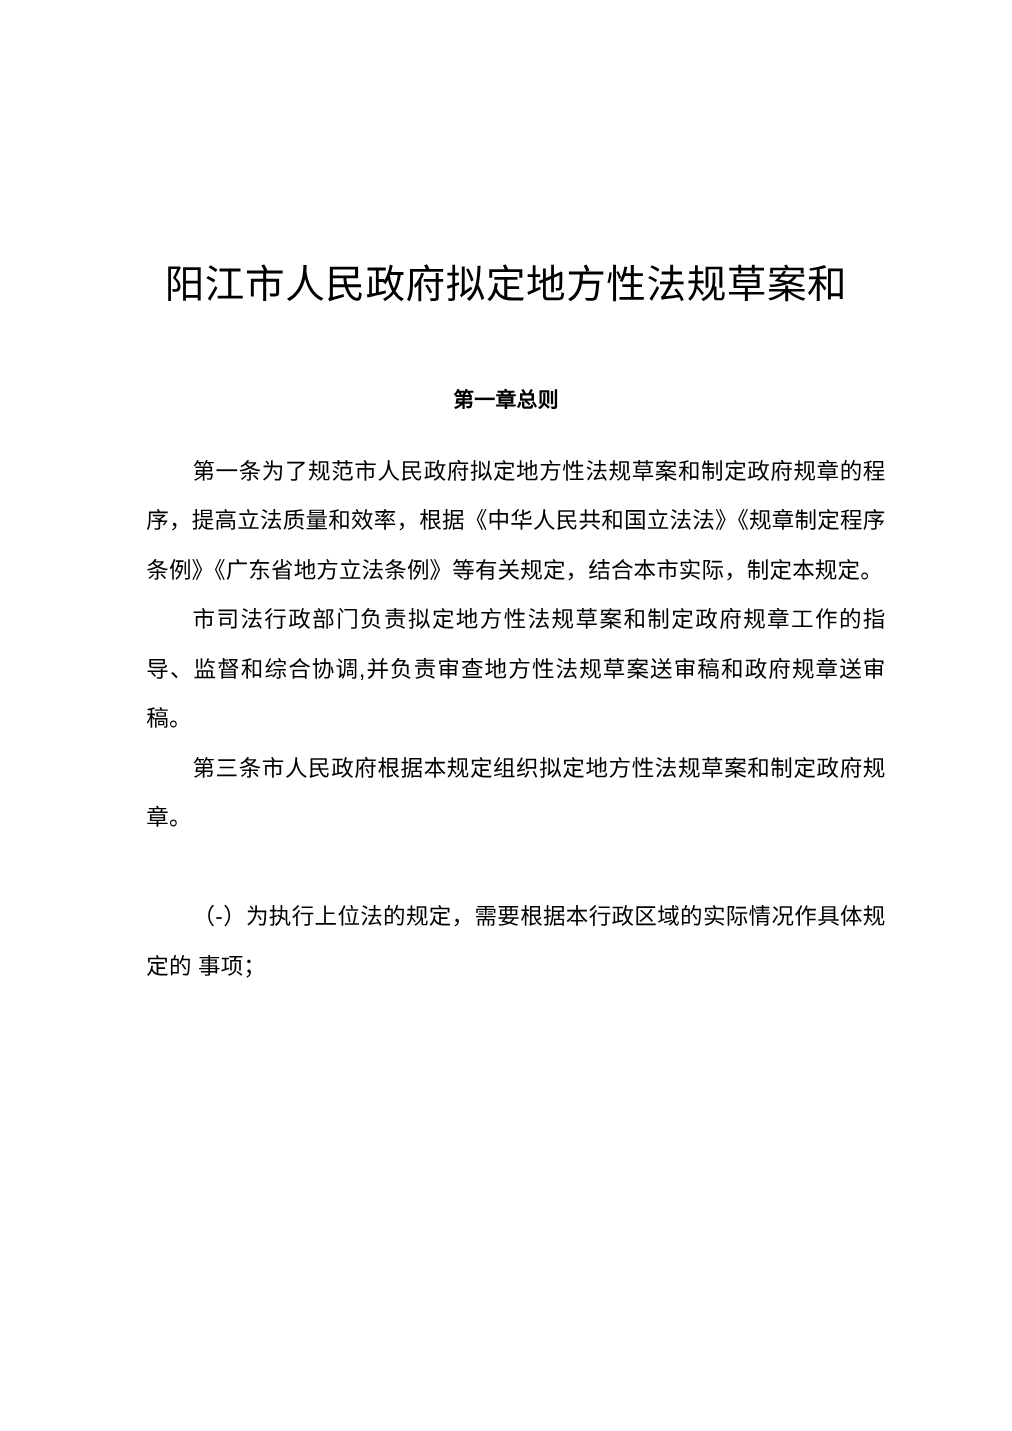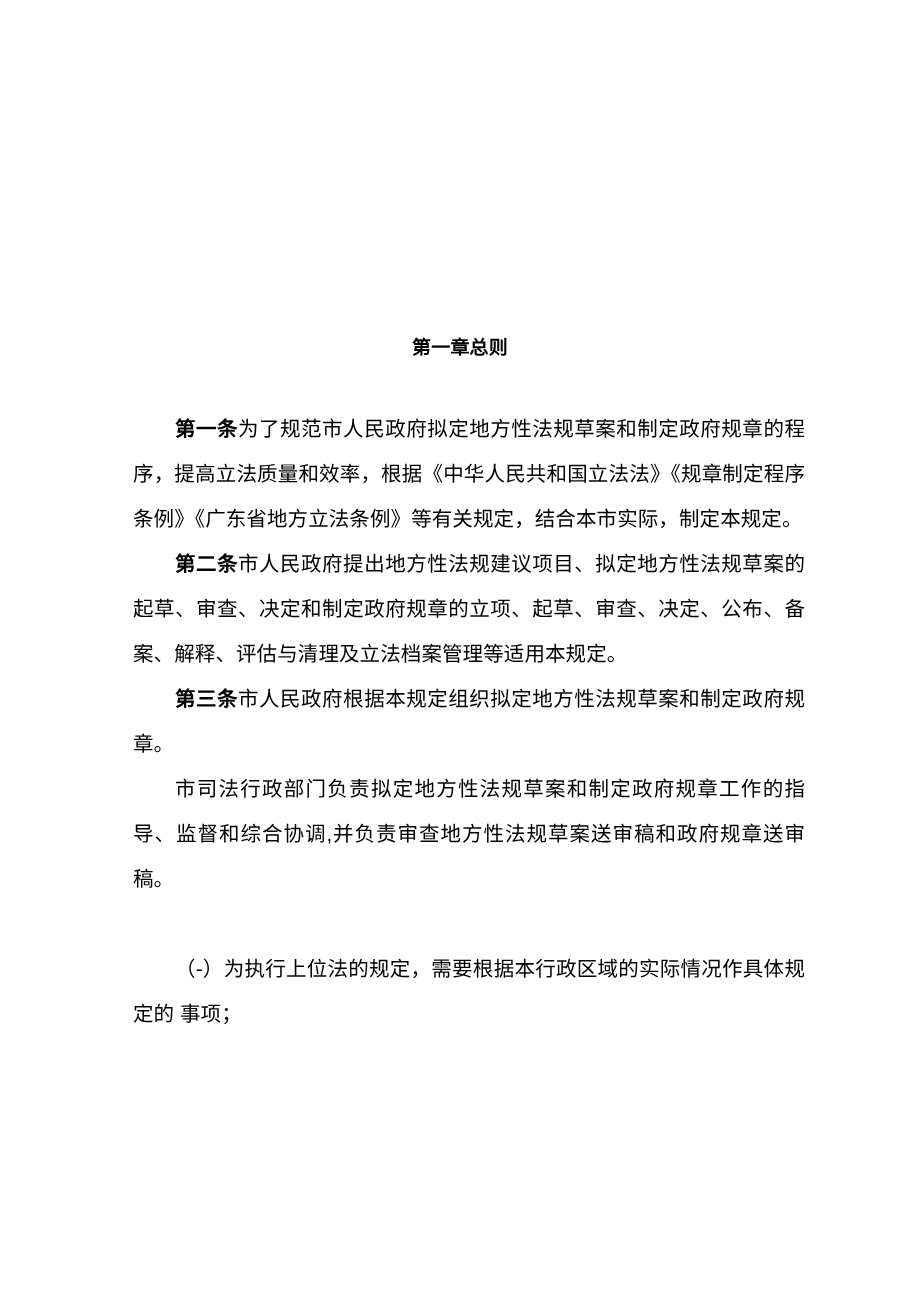--- a/index.html
+++ b/index.html
@@ -34,21 +34,21 @@
     line-height: 82px;
     font-weight: 400;
     letter-spacing: 0.5px;
     white-space: pre-line;
   }
 
   
   .chapter-heading {
     position: absolute;
     left: 0;
-    top: 316px;
+    top: 332px;
     width: 920px;
     text-align: center;
     font-family: Liberation Sans, sans-serif;
     font-size: 19px;
     font-weight: 700;
     letter-spacing: 0.2px;
   }
 
   
   .body-block {
@@ -67,21 +67,21 @@
     margin: 0;
     text-indent: 0;
   }
 
   
   .para.indent {
     text-indent: 42px;
   }
 
   .art-label {
-    font-weight: 700;
+    font-weight: 400;
   }
 
   .gap-wide {
     display: inline-block;
     width: 105px;
   }
 
   .item-para {
     margin: 0;
     text-indent: 42px;
@@ -90,34 +90,33 @@
   .spacer-line {
     height: 45px;
   }
 </style>
 </head>
 <body>
 
 <div class="page">
 
   <h1 class="doc-title">
-    <br>
+    <span>阳江市人民政府拟定地方性法规草案和</span><br>
   </h1>
 
   <h2 class="chapter-heading">第一章总则</h2>
 
   <div class="body-block">
 
     <p class="para indent"><span class="art-label">第一条</span><span>为了规范市人民政府拟定地方性法规草案和制定政府规章的程序，提高立法质量和效率，根据《中华人民共和国立法法》《规章制定程序条例》《广东省地方立法条例》等有关规定，结合本市实际，制定本规定。</span></p>
 
-    <p class="para indent"><span class="art-label">第二条</span><span>市人民政府提出地方性法规建议项目、拟定地方性法规草案的起草、审查、决定和制定政府规章的立项、起草、审查、决定、公布、备案、解释、评估与清理及立法档案管理等适用本规定。</span></p>
+
+    <p class="para indent">市司法行政部门负责拟定地方性法规草案和制定政府规章工作的指导、监督和综合协调,并负责审查地方性法规草案送审稿和政府规章送审稿。</p>
 
     <p class="para indent"><span class="art-label">第三条</span><span>市人民政府根据本规定组织拟定地方性法规草案和制定政府规章。</span></p>
-
-    <p class="para indent">市司法行政部门负责拟定地方性法规草案和制定政府规章工作的指导、监督和综合协调,并负责审查地方性法规草案送审稿和政府规章送审稿。</p>
 
 
 
     <div class="spacer-line"></div>
 
     <p class="item-para">（-）为执行上位法的规定，需要根据本行政区域的实际情况作具体规定的 事项；</p>
 
   </div>
 
 </div>

